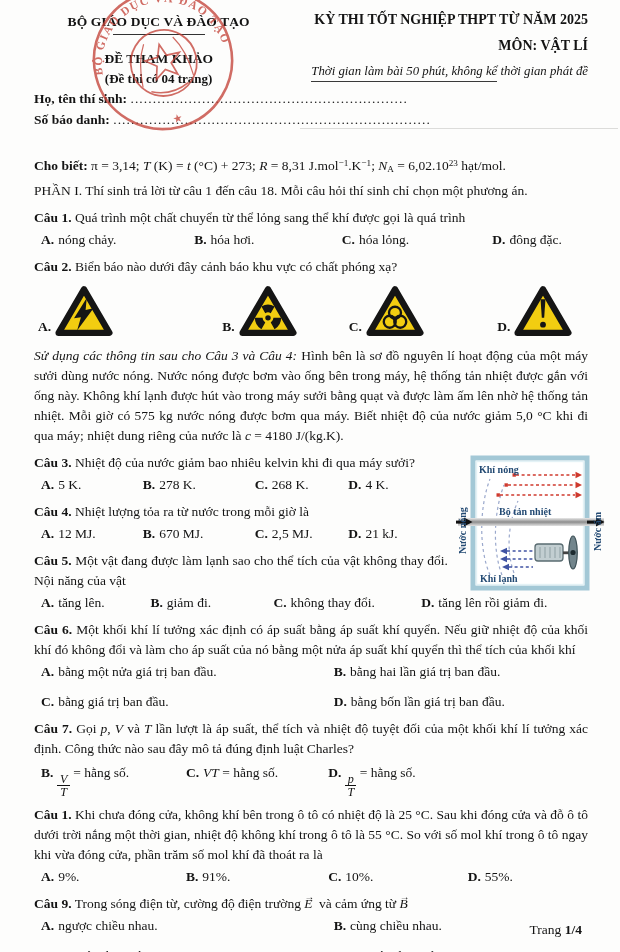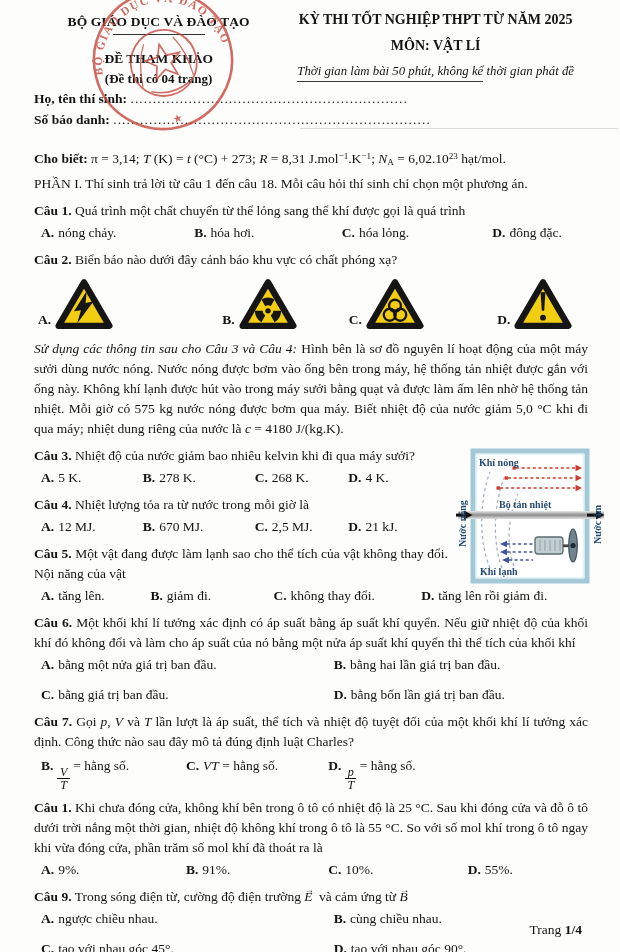--- a/index.html
+++ b/index.html
@@ -10,31 +10,31 @@
   i{font-style:italic}
   sup{font-size:.68em;vertical-align:baseline;position:relative;top:-.45em}
   sub{font-size:.68em;vertical-align:baseline;position:relative;top:.22em}
   
   .hdr{display:flex;position:relative;z-index:2}
   .hdr-left{width:45%;text-align:center;font-weight:bold;padding-top:2px}
   .hdr-left .org{font-size:13.5px;letter-spacing:.1px}
   .hdr-left .rule{width:92px;border-top:1px solid #333;margin:2px auto 14px auto;height:0}
   .hdr-left .doc{font-size:13.5px}
   .hdr-left .note{font-size:13px}
-  .hdr-right{flex:1;text-align:center}
+  .hdr-right{flex:1;text-align:right}
   .hdr-right .title{font-weight:bold;font-size:14px}
   .hdr-right .subject{font-weight:bold;font-size:14px;margin-top:5px}
   .hdr-right .time{font-style:italic;font-size:12.8px;margin-top:6px;position:relative;display:inline-block}
   .hdr-right .time::after{content:"";position:absolute;left:0;right:33%;bottom:-1px;border-bottom:1px solid #3a3a3a}
   .stampsvg{position:absolute;left:84px;top:-16px;z-index:3;opacity:.78;pointer-events:none}
   
   .cand{margin-top:1px;position:relative;z-index:2}
   .cand .dots{letter-spacing:1.1px;color:#222}
   
-  .given{margin-top:18px;border-top:1px solid transparent}
+  .given{margin-top:25px;border-top:1px solid transparent}
   .part1{margin-top:5px;font-weight:normal;text-align:justify}
   
   .q{margin-top:7px}
   .stem{text-align:justify}
   .qlabel{font-weight:bold}
   .optrow{display:grid;padding-left:7px;margin-top:2px}
   .opt b{margin-right:4px}
   .o-q1{grid-template-columns:28% 27% 27.5% auto}
   .o-q34{grid-template-columns:25% 27.5% 23% auto}
   .o-q5{grid-template-columns:20% 22.5% 27% auto}

